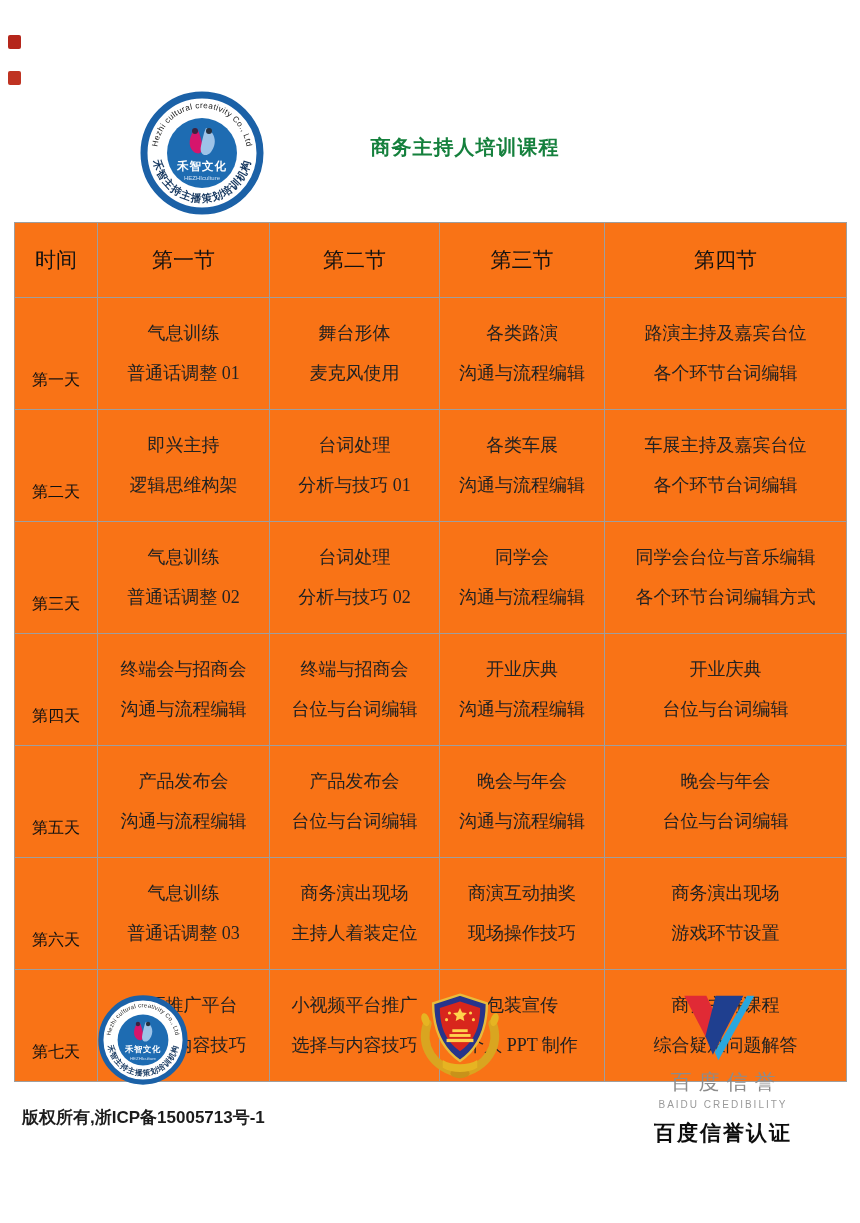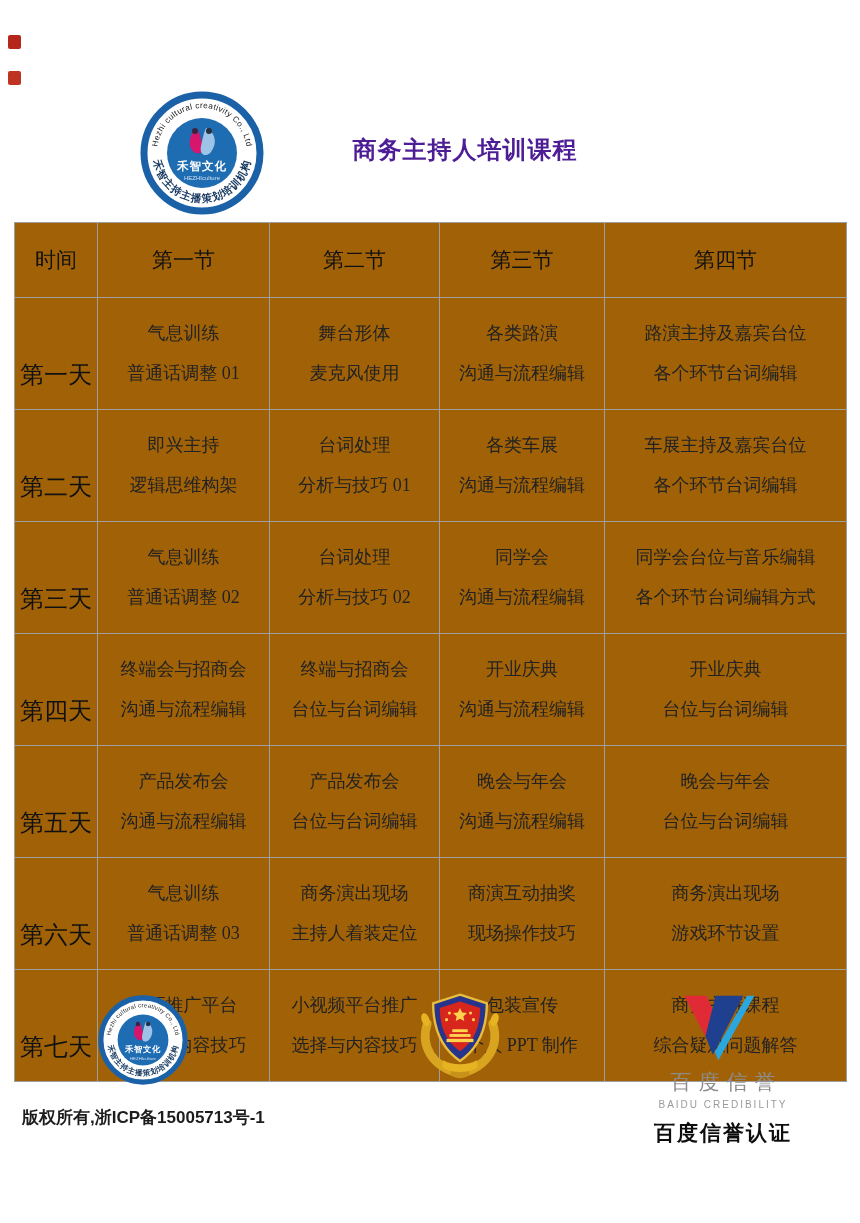--- a/index.html
+++ b/index.html
@@ -10,37 +10,37 @@
   }
   
   .red-mark { position:absolute; width:13px; height:14px; border-radius:2px; background:#b5261b; }
   .red-mark.m1 { left:8px; top:35px; }
   .red-mark.m2 { left:8px; top:71px; background:#bf3322; }
 
   
   .header-logo { position:absolute; left:140px; top:91px; width:124px; height:124px; }
   .page-title {
     position:absolute; left:300px; top:134px; width:330px;
-    font-size:24px; font-weight:bold; letter-spacing:1px; text-align:center; color:#4c1d95;
+    font-size:20px; font-weight:bold; letter-spacing:1px; text-align:center; color:#15803d;
   }
 
   
   .course-table {
     position:absolute; left:14px; top:222px; width:832px;
     border-collapse:collapse; table-layout:fixed;
   }
   .course-table th, .course-table td {
-    border:1px solid #9e9e9e; text-align:center; background:#a16207;
+    border:1px solid #9e9e9e; text-align:center; background:#f97316;
   }
   .course-table th {
     height:72px; font-size:21px; font-weight:normal; color:#111; vertical-align:middle;
   }
   .content-cell { height:92px; font-size:18px; color:#222; vertical-align:middle; padding:4px 2px; }
   .cell-line { padding:10px 0; line-height:1.1; }
-  .day-cell { height:92px; font-size:24px; color:#111; vertical-align:bottom; padding-bottom:18px; }
+  .day-cell { height:92px; font-size:16px; color:#111; vertical-align:bottom; padding-bottom:18px; }
 
   
   .footer-logo { position:absolute; left:98px; top:995px; width:90px; height:90px; }
   .copyright-text {
     position:absolute; left:22px; top:1106px; width:256px; 
     font-family:"Liberation Sans","DejaVu Sans",sans-serif;
     font-size:17px; font-weight:bold; color:#1c1c1c;
   }
   .police-badge { position:absolute; left:412px; top:987px; width:96px; height:96px; }
   .police-text {

